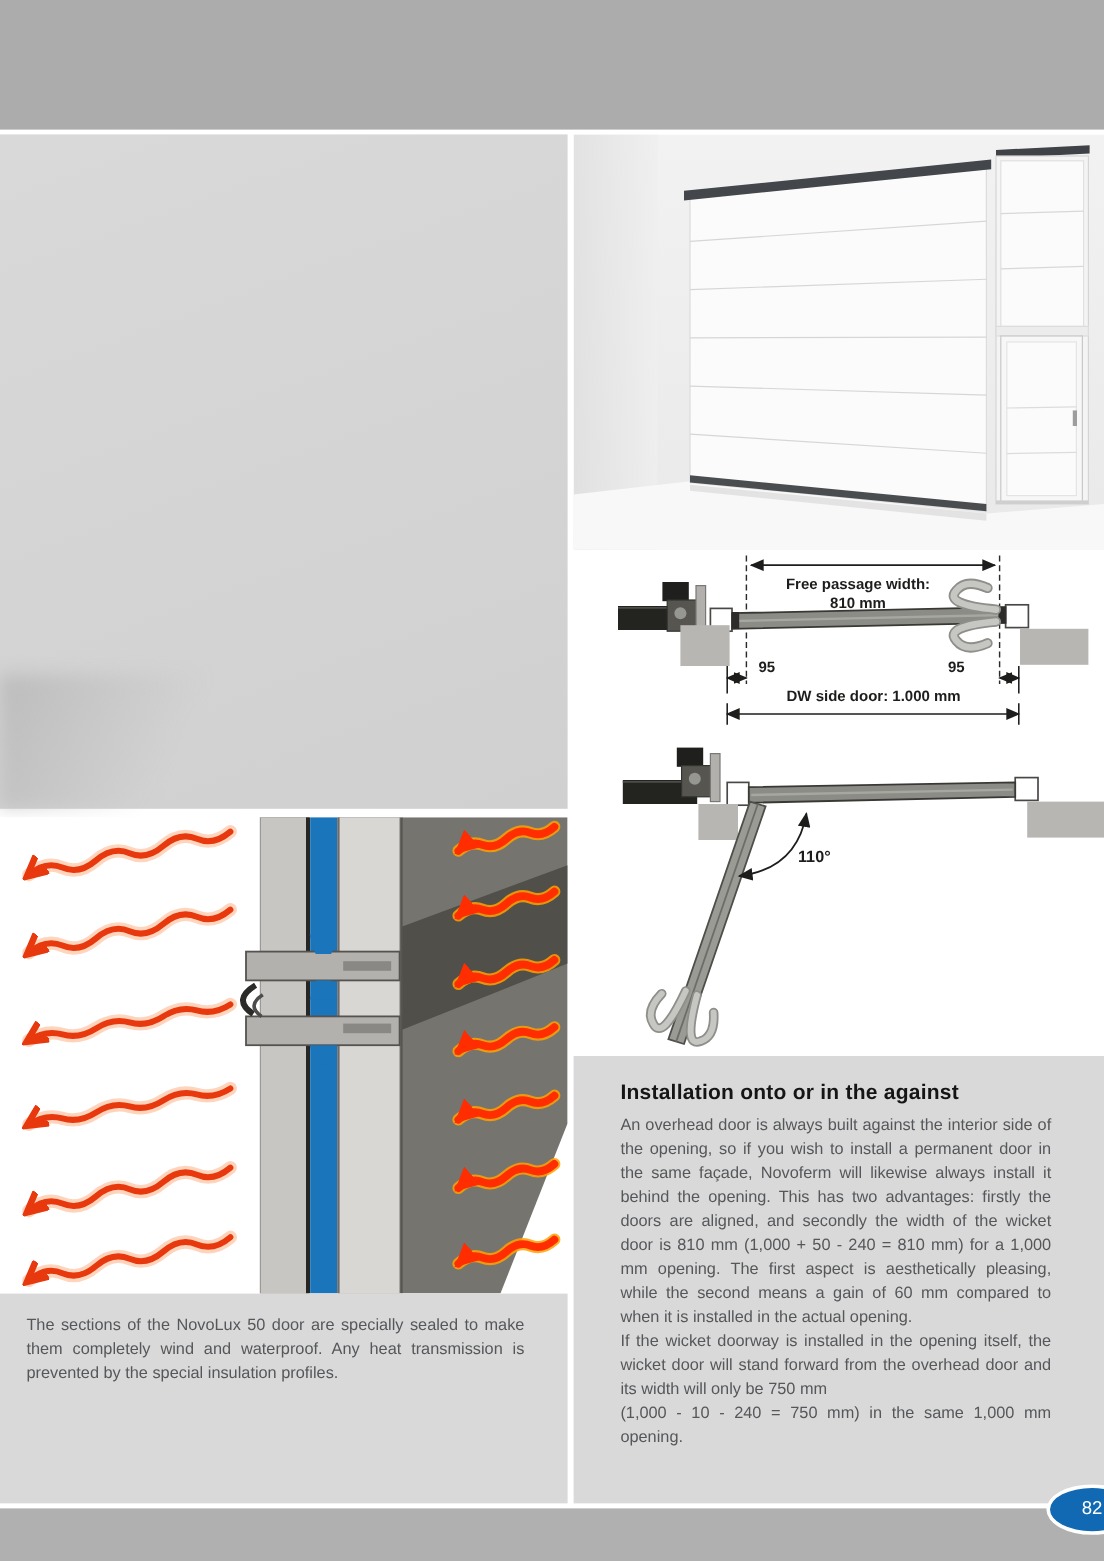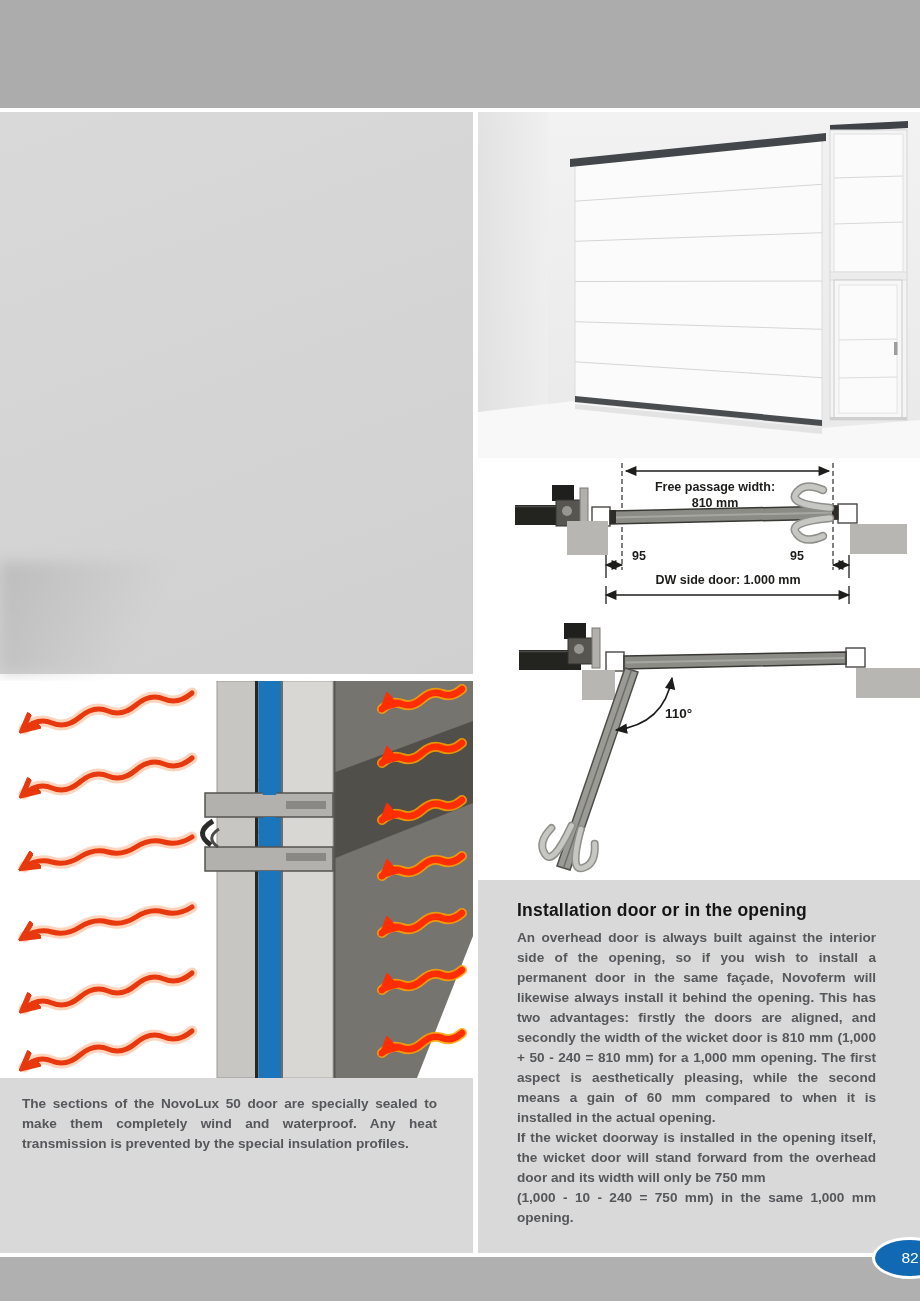--- a/index.html
+++ b/index.html
@@ -21,21 +21,21 @@
   }
   .img-thermal{position:absolute;left:0;top:681px;width:473px;height:397px;background:#ffffff;}
   .panel{background:#d9d9d9;position:absolute;box-sizing:border-box;}
   .panel-left{left:0;top:1078px;width:473px;height:175px;padding:16px 36px 0 22px;}
   .panel-right{left:478px;top:880px;width:442px;height:373px;padding:19px 44px 0 39px;}
   .panel h2{
     margin:0 0 7px 0;font-size:17.5px;line-height:22px;font-weight:bold;color:#151515;
     letter-spacing:.2px;
   }
   .panel p{
-    margin:0;font-size:13.6px;line-height:20px;color:#55575a;text-align:justify;font-weight:bold;
+    margin:0;font-size:13.6px;line-height:20px;color:#55575a;text-align:justify;
   }
   
   .photo{position:absolute;left:478px;top:112px;width:442px;height:346px;}
   .diagram-1{position:absolute;left:478px;top:458px;width:442px;height:150px;}
   .diagram-2{position:absolute;left:494px;top:608px;width:442px;height:272px;}
   svg{display:block;}
   .dim-label{font-size:12.5px;font-weight:bold;fill:#1d1d1b;font-family:"Liberation Sans",sans-serif;}
   .dim-label.center{text-anchor:middle;}
   
   .divider-line{position:absolute;left:0;top:1253px;width:920px;height:4px;background:#ffffff;}
@@ -280,21 +280,21 @@
           <path d="M20 0 Q -26 4 -15 16 Q -7 26 11 18"></path>
         </g>
       </g>
 
       <path d="M178 70 Q 170 116 122 122" fill="none" stroke="#1d1d1b" stroke-width="1.5" marker-start="url(#dimA)" marker-end="url(#dimA)"></path>
       <text class="dim-label" x="171" y="110" style="font-size:13.5px">110°</text>
     </svg>
   </div>
 
   <div class="panel panel-right">
-    <h2>Installation door or in the opening</h2>
+    <h2>Installation onto or in the against</h2>
     <p>An overhead door is always built against the interior side of the opening, so if you wish to install a permanent door in the same façade, Novoferm will likewise always install it behind the opening. This has two advantages: firstly the doors are aligned, and secondly the width of the wicket door is 810 mm (1,000 + 50 - 240 = 810 mm) for a 1,000 mm opening. The first aspect is aesthetically pleasing, while the second means a gain of 60 mm compared to when it is installed in the actual opening.</p>
     <p>If the wicket doorway is installed in the opening itself, the wicket door will stand forward from the overhead door and its width will only be 750 mm</p>
     <p>(1,000 - 10 - 240 = 750 mm) in the same 1,000 mm opening.</p>
   </div>
 
   <div class="divider-line"></div>
   <div class="footer-band"></div>
   <div class="page-badge">
     <span>82</span>
   </div>

